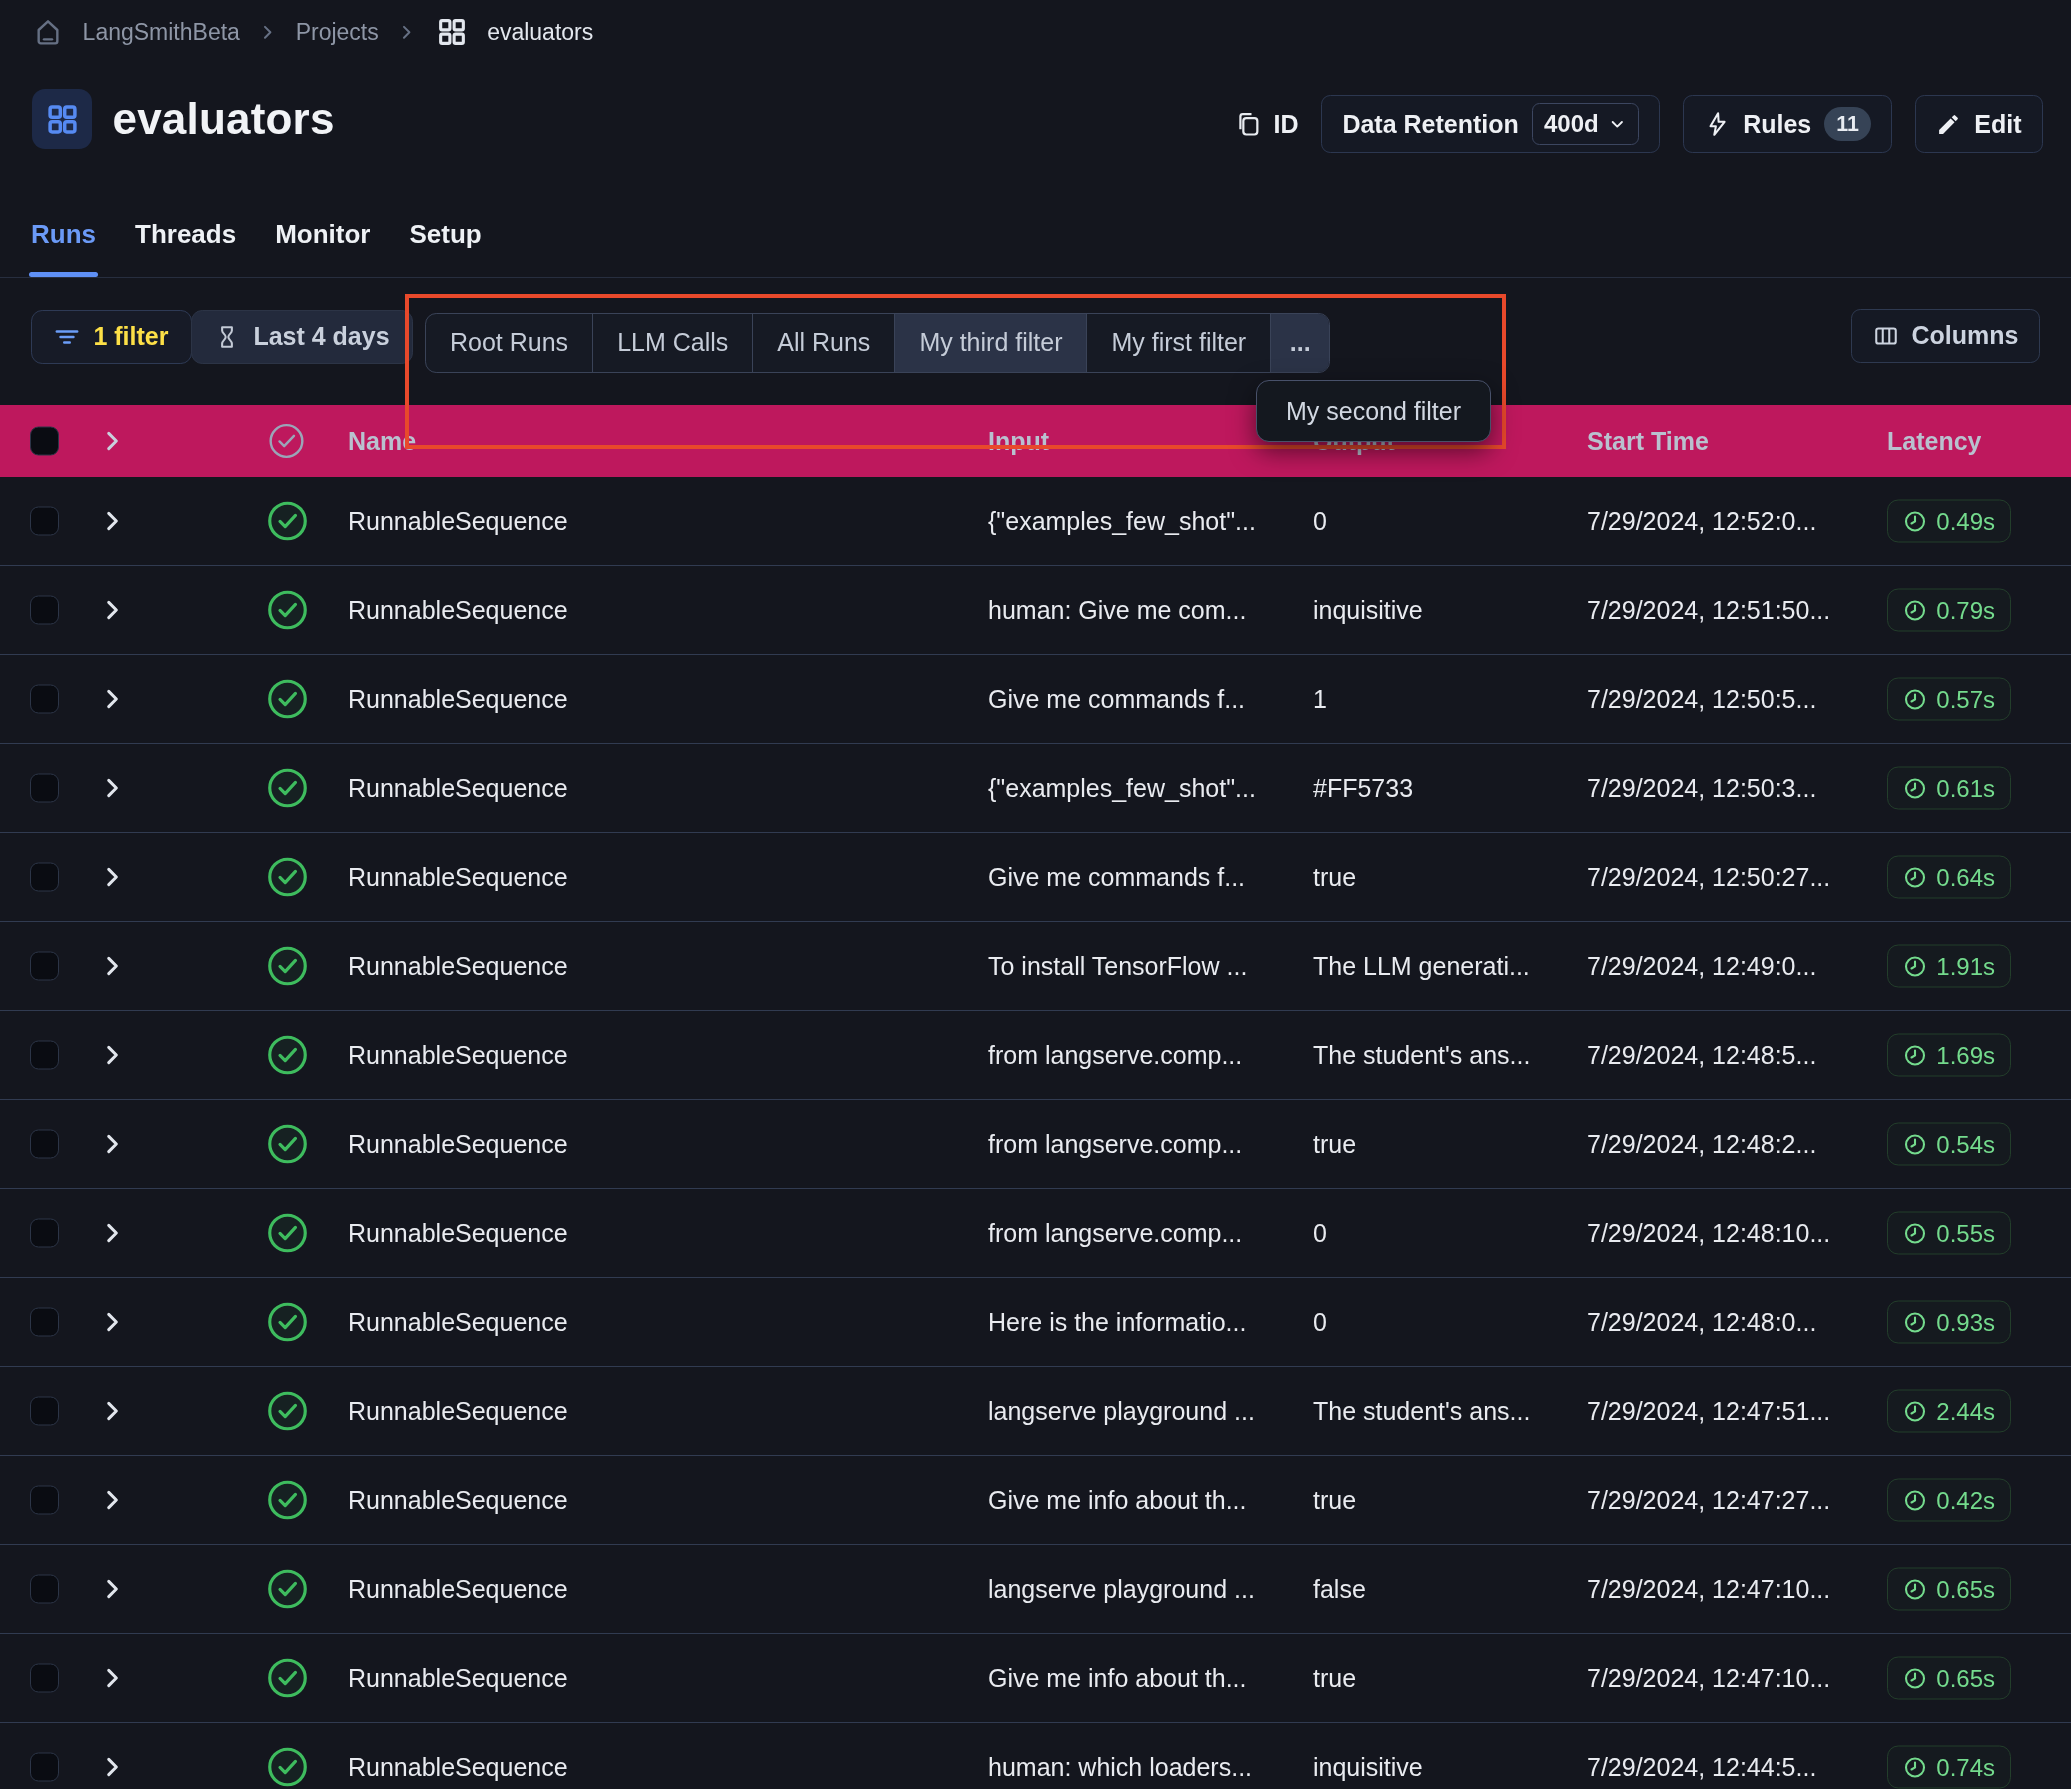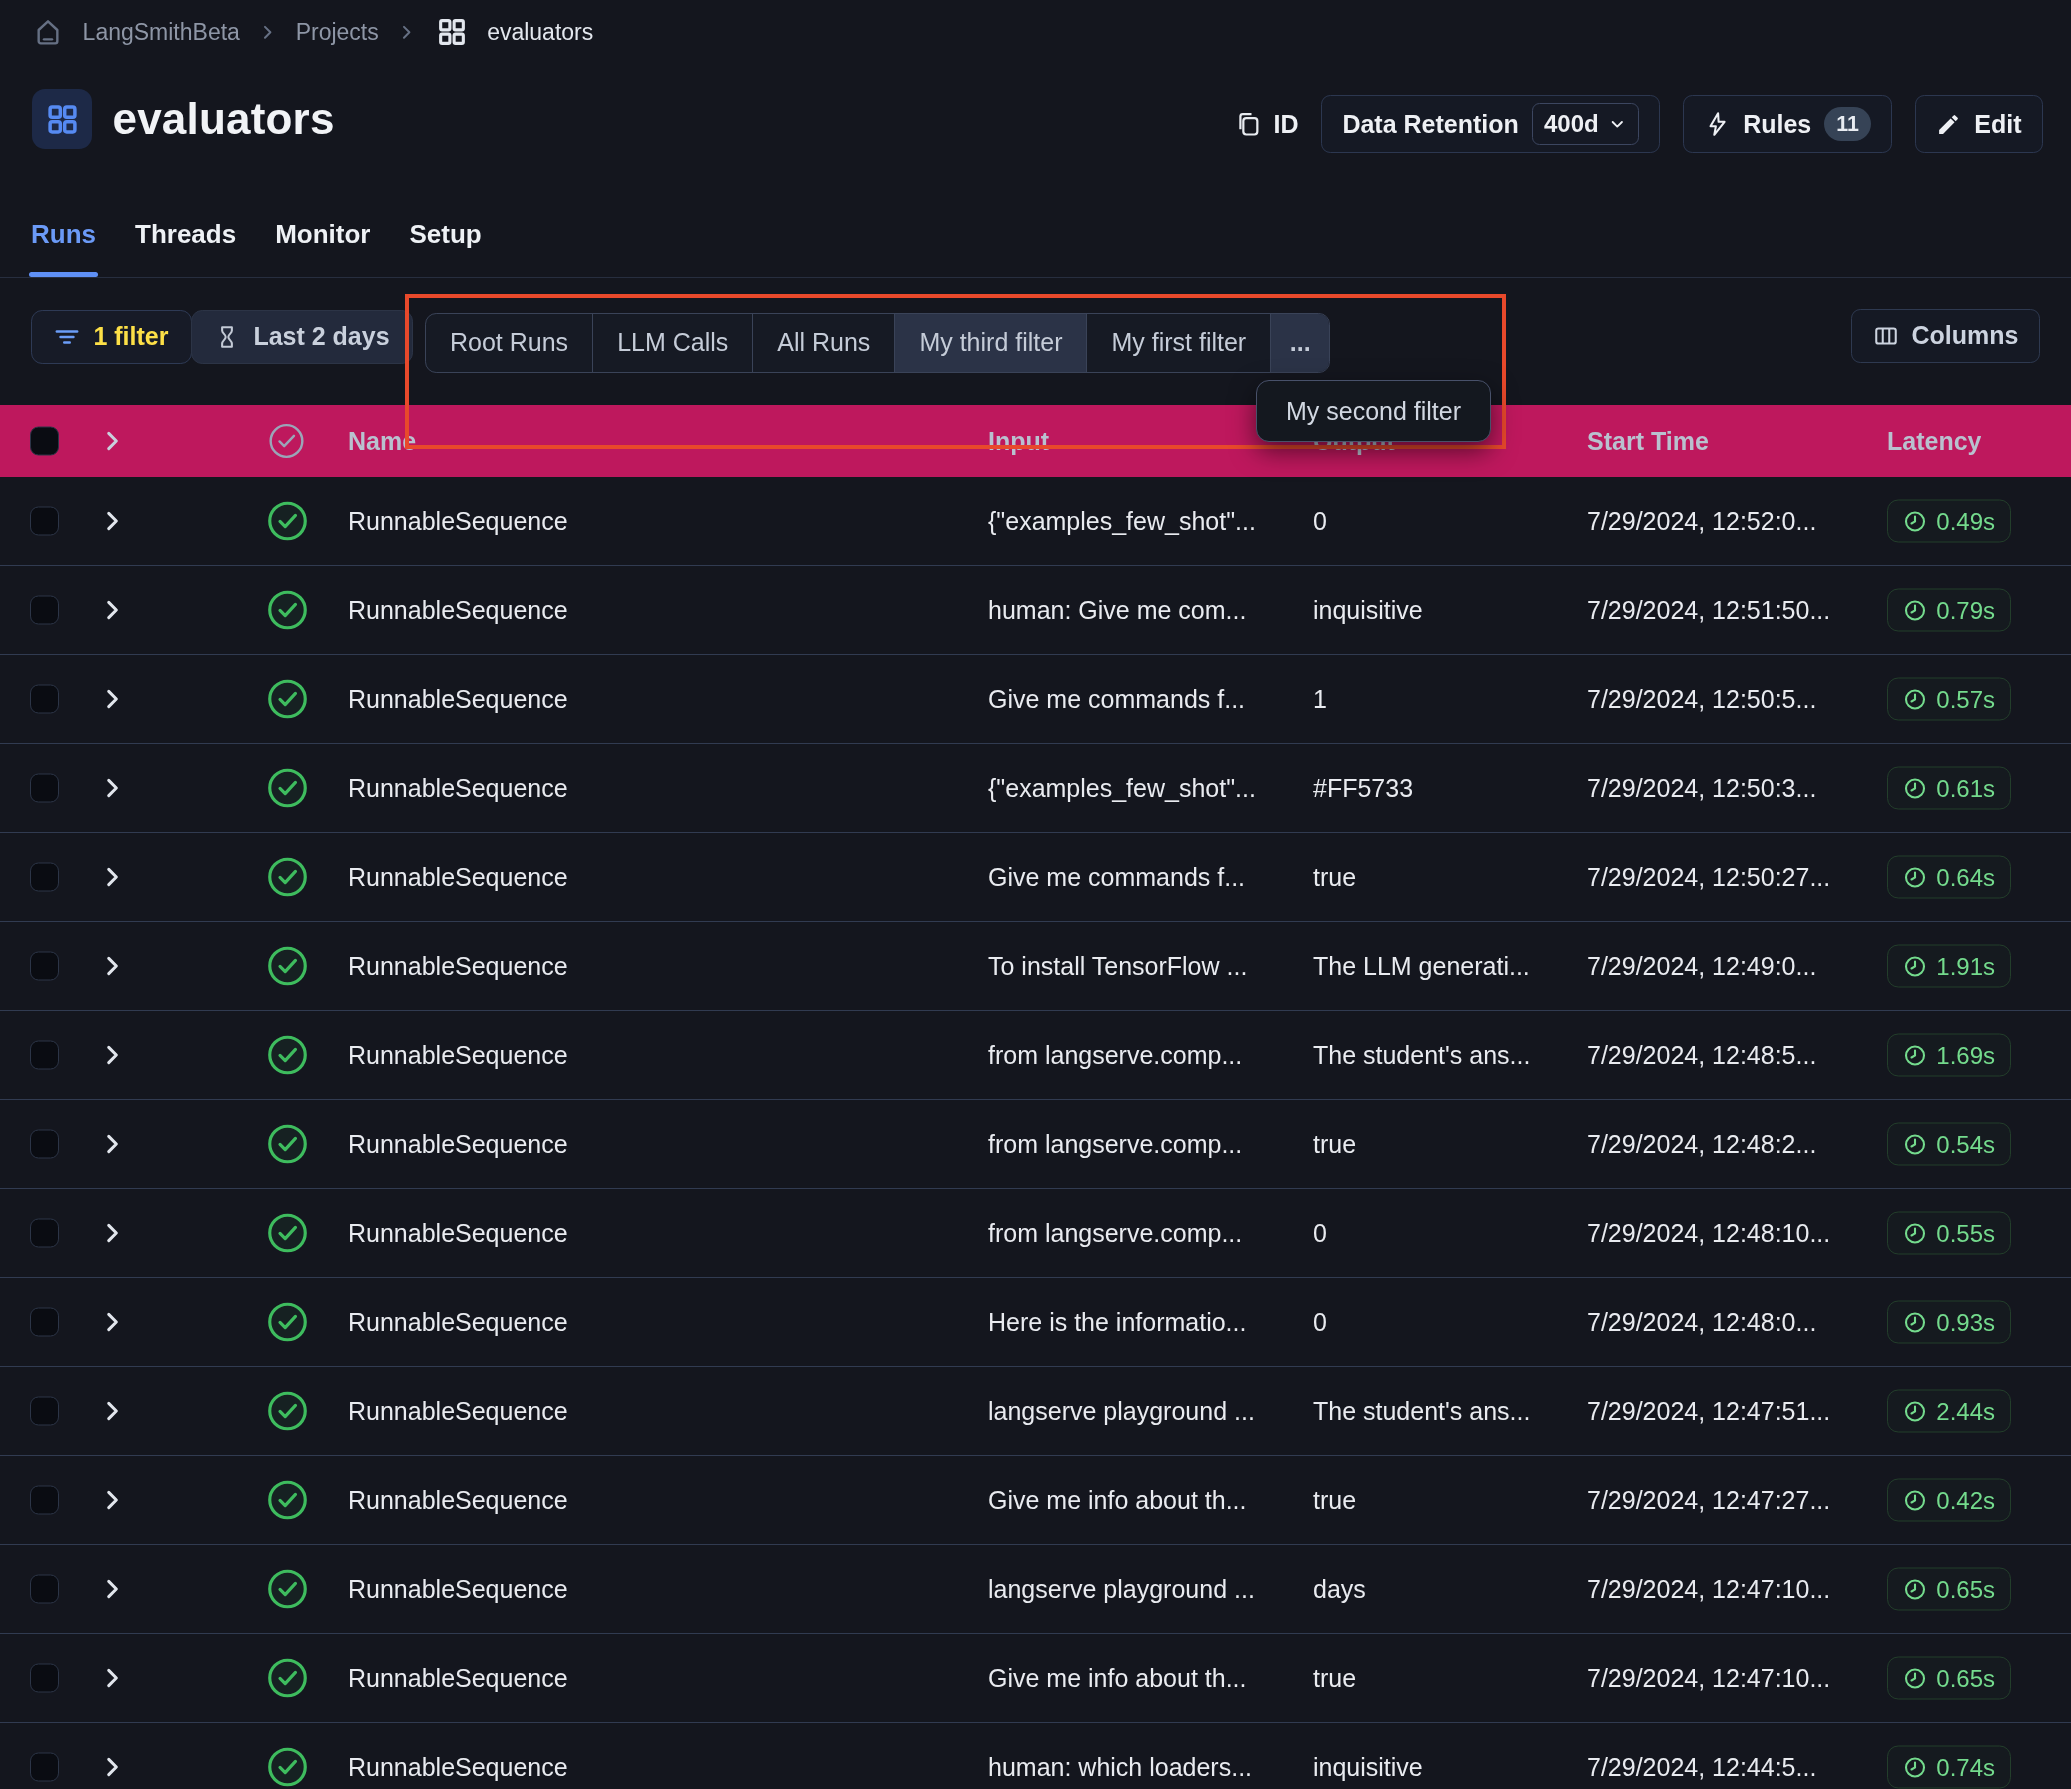--- a/index.html
+++ b/index.html
@@ -203,21 +203,21 @@
     </span>
     <span>1 filter</span>
   </div>
 
   <div class="tbtn date-btn">
     <span>
       <svg width="26" height="26" viewBox="0 0 24 24" fill="none" stroke="#C3CAD6" stroke-width="1.9" stroke-linejoin="round">
         <path d="M7.5 3 H16.5 V6 C16.5 8.6 13.2 9.6 13.2 12 C13.2 14.4 16.5 15.4 16.5 18 V21 H7.5 V18 C7.5 15.4 10.8 14.4 10.8 12 C10.8 9.6 7.5 8.6 7.5 6 Z"></path>
       </svg>
     </span>
-    <span>Last 2 days</span>
+    <span>Last 4 days</span>
   </div>
 
   <div class="segmented">
 
   <span class="seg">
         <span>Root Runs</span>
       </span>
 
   <span class="seg">
         <span>LLM Calls</span>
@@ -617,21 +617,21 @@
         </svg>
     </span>
     <span class="cc c-status">
       <svg width="43" height="43" viewBox="0 0 46 46">
         <circle cx="23" cy="23" r="19" fill="rgba(62,188,94,0.07)" stroke="#3EBC5E" stroke-width="3.4"></circle>
         <polyline points="15 23.5 20.5 29 31.5 17" fill="none" stroke="#3EBC5E" stroke-width="3.4" stroke-linecap="round" stroke-linejoin="round"></polyline>
       </svg>
     </span>
     <span class="cc cell c-name">RunnableSequence</span>
     <span class="cc cell c-input">langserve playground ...</span>
-    <span class="cc cell c-output">days</span>
+    <span class="cc cell c-output">false</span>
     <span class="cc cell c-time">7/29/2024, 12:47:10...</span>
     <span class="cc c-lat">
       <span class="lat-badge">
         <svg width="24" height="24" viewBox="0 0 24 24" fill="none" stroke="#74DB8D" stroke-width="2.1" stroke-linecap="round">
           <circle cx="12" cy="12" r="9"></circle>
             <polyline points="12 7 12 12 8.5 14"></polyline>
         </svg>
         <span>0.65s</span>
       </span>
     </span>

